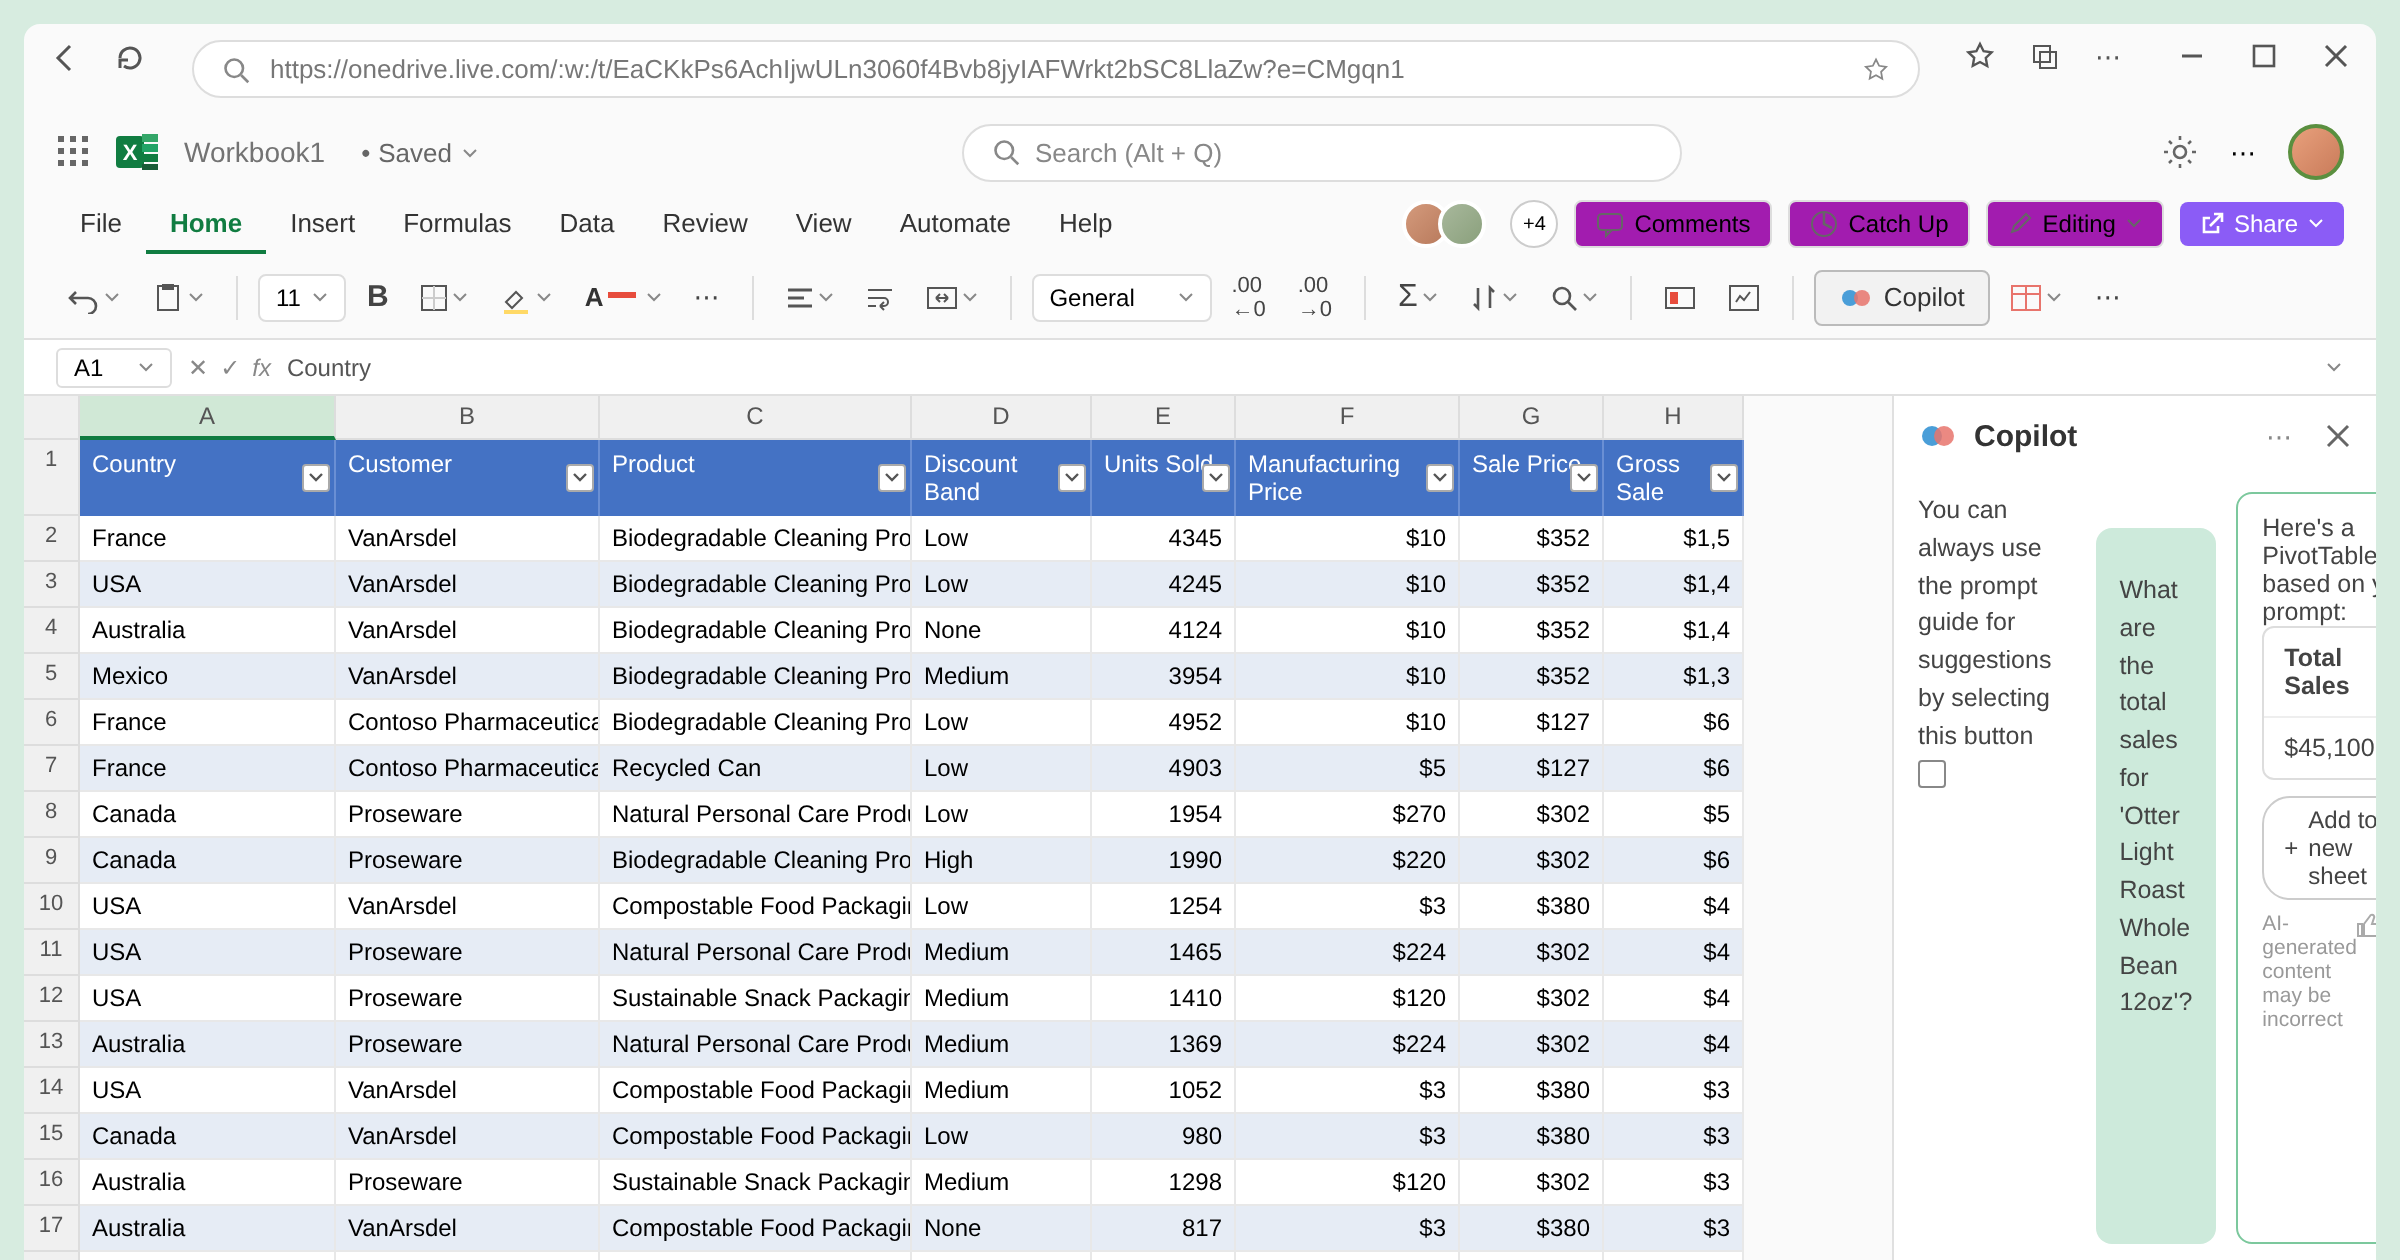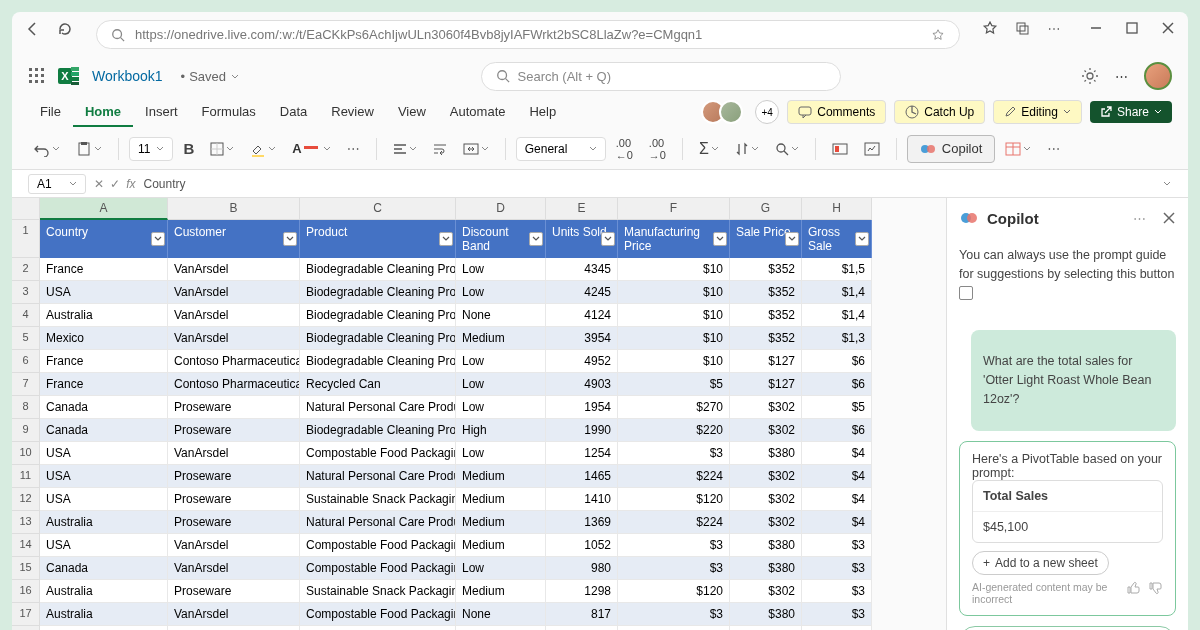--- a/index.html
+++ b/index.html
@@ -11,35 +11,35 @@
   .browser-bar .nav-icon { width: 18px; height: 18px; display: flex; align-items: center; justify-content: center; color: #555; cursor: pointer; }
   .url-bar { flex: 1; display: flex; align-items: center; background: #fff; border: 1px solid #ddd; border-radius: 18px; padding: 6px 14px; gap: 10px; margin: 0 8px; }
   .url-bar input { border: none; outline: none; flex: 1; font-size: 13px; color: #777; }
   .browser-right { display: flex; align-items: center; gap: 16px; color: #555; }
   .browser-right .ico { width: 16px; height: 16px; display:flex; align-items:center; justify-content:center; cursor:pointer; }
   .win-controls { display: flex; gap: 20px; margin-left: 10px; }
   
   .app-header { display: flex; align-items: center; padding: 6px 16px; gap: 12px; height: 40px; background:#fafafa; }
   .waffle { width: 18px; height: 18px; cursor:pointer; }
   .excel-icon { width: 22px; height: 22px; }
-  .doc-title { font-size: 14px; color: #0369a1; }
+  .doc-title { font-size: 14px; color: #737373; }
   .doc-saved { font-size: 13px; color: #666; margin-left: 6px; display:flex; align-items:center; gap:4px; }
   .header-search { margin-left: auto; margin-right: auto; background: #fff; border: 1px solid #ddd; border-radius: 20px; padding: 6px 14px; width: 360px; display:flex; align-items:center; gap:8px; color:#888; }
   .header-right { display:flex; align-items:center; gap:16px; }
   .avatar { width: 28px; height: 28px; border-radius: 50%; background: linear-gradient(135deg,#e8a07c,#c97b5a); border:2px solid #5a8f3f; }
   
   .menubar { display:flex; align-items:center; padding: 0 16px; height: 32px; gap: 0; background:#fafafa; }
   .menu-tab { padding: 6px 12px; font-size: 13px; color: #333; cursor:pointer; }
   .menu-tab.active { color: #107c41; border-bottom: 2px solid #107c41; font-weight:700; }
   .menubar-right { margin-left:auto; display:flex; align-items:center; gap:8px; }
   .presence { display:flex; }
   .presence-avatar { width:24px; height:24px; border-radius:50%; background:#ccc; border:2px solid #fff; margin-left:-6px; }
   .presence-more { width:24px; height:24px; border-radius:12px; background:#fff; border:1px solid #ccc; font-size:10px; display:flex; align-items:center; justify-content:center; margin-left:4px; }
-  .ribbon-btn { display:flex; align-items:center; gap:5px; padding:4px 10px; border:1px solid #ddd; border-radius:4px; background:#fef9c3; font-size:12px; cursor:pointer; }
-  .share-btn { background:#14532d; color:#fff; border:none;justify-content:flex-end; }
+  .ribbon-btn { display:flex; align-items:center; gap:5px; padding:4px 10px; border:1px solid #ddd; border-radius:4px; background:#a21caf; font-size:12px; cursor:pointer; }
+  .share-btn { background:#8b5cf6; color:#fff; border:none;justify-content:flex-end; }
   
   .toolbar { display:flex; align-items:center; padding: 6px 16px; height: 42px; gap: 4px; background:#fafafa; border-bottom:1px solid #e0e0e0; }
   .tb-sep { width:1px; height:22px; background:#ddd; margin: 0 6px; }
   .tb-btn { padding:4px 6px; border-radius:3px; cursor:pointer; display:flex; align-items:center; gap:2px; color:#444; font-size:13px; }
   .tb-dropdown { border:1px solid #ddd; border-radius:4px; padding:4px 8px; background:#fff; display:flex; align-items:center; gap:6px; font-size:12px; }
   .copilot-btn { display:flex; align-items:center; gap:6px; padding:5px 12px; border:1px solid #bbb; border-radius:4px; background:#f2f2f2; font-size:13px; color:#333; cursor:pointer; }
   
   .formula-bar { display:flex; align-items:center; padding: 3px 16px; height: 28px; gap: 8px; background:#fff; border-bottom:1px solid #e0e0e0; }
   .name-box { border:1px solid #ddd; padding:2px 8px; border-radius:3px; font-size:12px; width:58px; display:flex; justify-content:space-between; align-items:center; }
   .fx-icons { display:flex; gap:6px; color:#888; font-size:12px; }
@@ -56,21 +56,21 @@
   .table-header { background:#4472c4; color:#fff; padding:5px 6px; border-right:1px solid #6a8fd4; position:relative; font-size:12px; }
   .filter-btn { position:absolute; right:2px; top:50%; transform:translateY(-50%); width:14px; height:14px; background:#fff; border:1px solid #aaa; border-radius:2px; display:flex; align-items:center; justify-content:center; }
   .cell { padding:4px 6px; border-right:1px solid #e8e8e8; border-bottom:1px solid #e8e8e8; background:#fff; white-space:nowrap; overflow:hidden; }
   .cell.band { background:#e6ecf5; }
   .cell.num { text-align:right; }
   
   .copilot-pane { width:242px; background:#fff; border-left:1px solid #e0e0e0; display:flex; flex-direction:column; }
   .cp-header { display:flex; align-items:center; padding:10px 12px; gap:8px; }
   .cp-logo { width:20px; height:20px; }
   .cp-title { font-size:15px; font-weight:600; color:#333; flex:1; }
-  .cp-body { flex:1; padding:8px 12px; display:flex; flex-direction:column; gap:10px; overflow:hidden; font-size:12.5px; color:#444; }
+  .cp-body { flex:1; padding:8px 12px; display:flex; flex-direction:row; gap:10px; overflow:hidden; font-size:12.5px; color:#444; }
   .cp-hint { line-height:1.5; }
   .cp-prompt-guide-icon { display:inline-block; width:14px; height:14px; border:1px solid #888; border-radius:2px; vertical-align:middle; }
   .cp-user-msg { background:#cdeadb; border-radius:8px; padding:22px 12px; margin-left:12px; line-height:1.5;margin-top:18px; }
   .cp-response { border:1.5px solid #7cc89d; border-radius:8px; padding:10px 12px; }
   .cp-pivot { border:1px solid #ddd; border-radius:6px; margin-top:0; }
   .cp-pivot-h { padding:8px 10px; font-weight:600; border-bottom:1px solid #eee; }
   .cp-pivot-v { padding:8px 10px; }
   .cp-add-btn { display:inline-flex; align-items:center; gap:5px; border:1px solid #ccc; border-radius:14px; padding:4px 10px; margin-top:8px; font-size:12px; cursor:pointer; }
   .cp-disclaimer { font-size:10.5px; color:#999; margin-top:6px; display:flex; align-items:flex-start; justify-content:space-between; }
   .cp-thumbs { display:flex; gap:8px; color:#aaa; }

